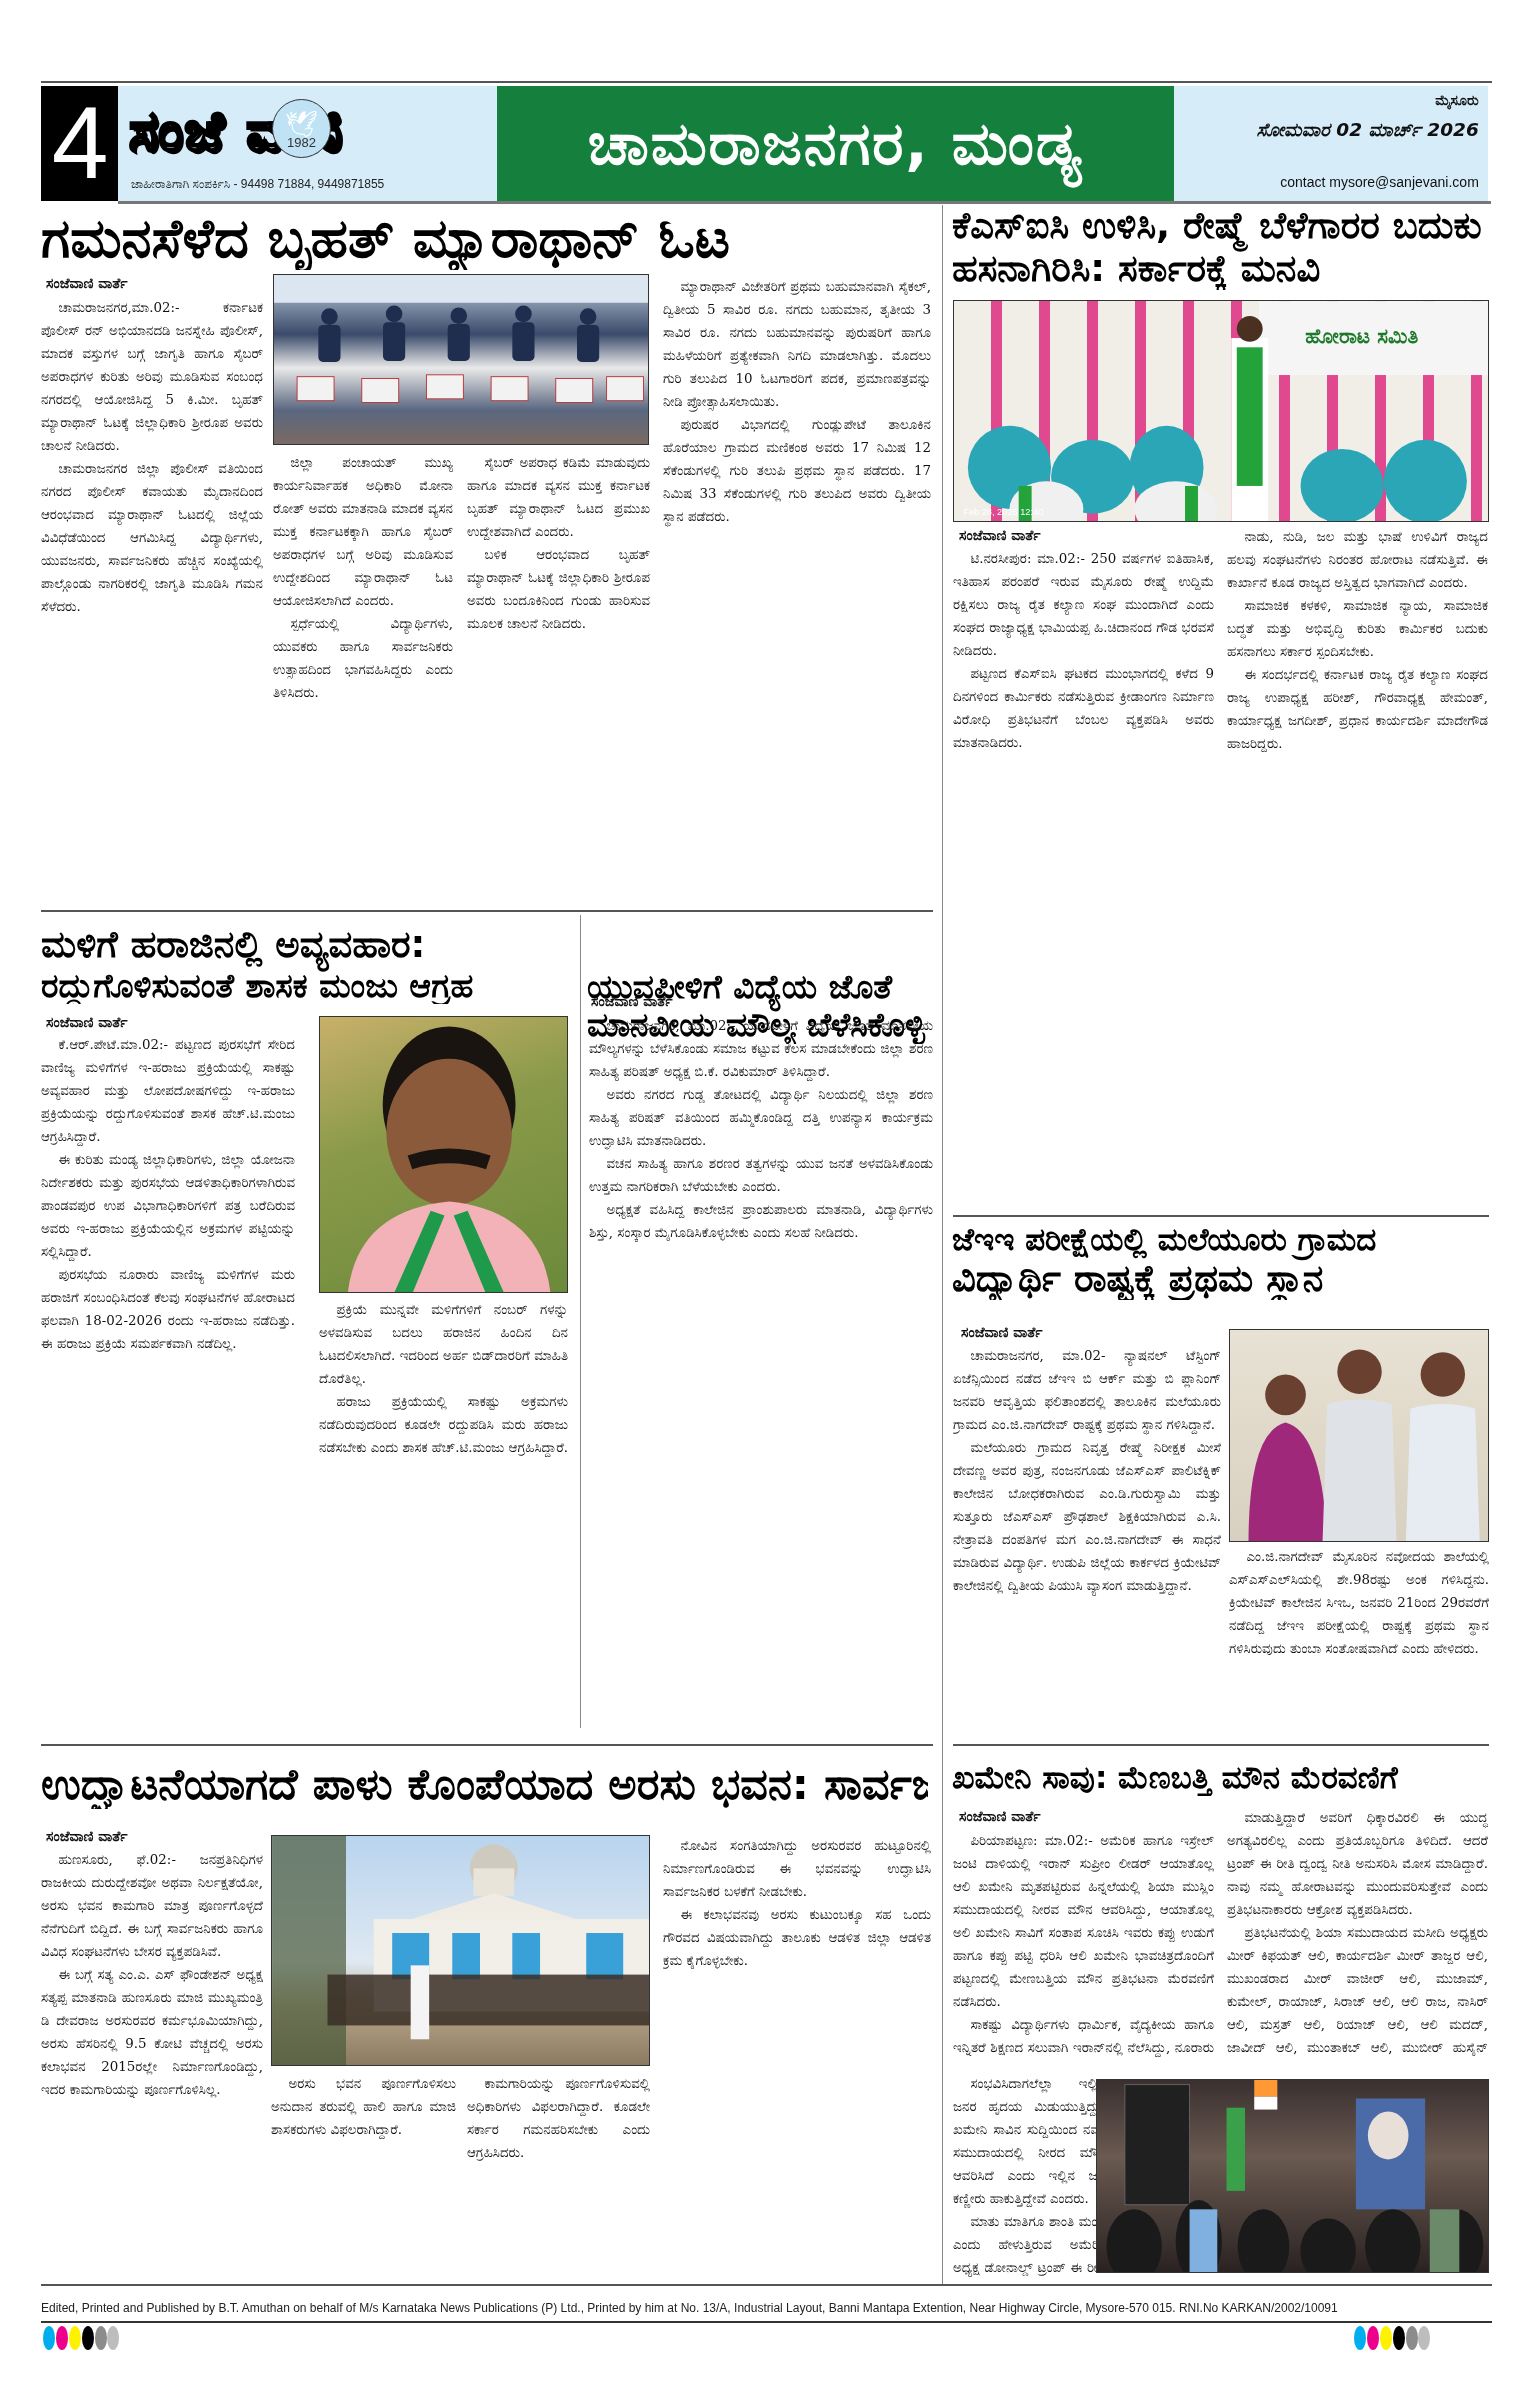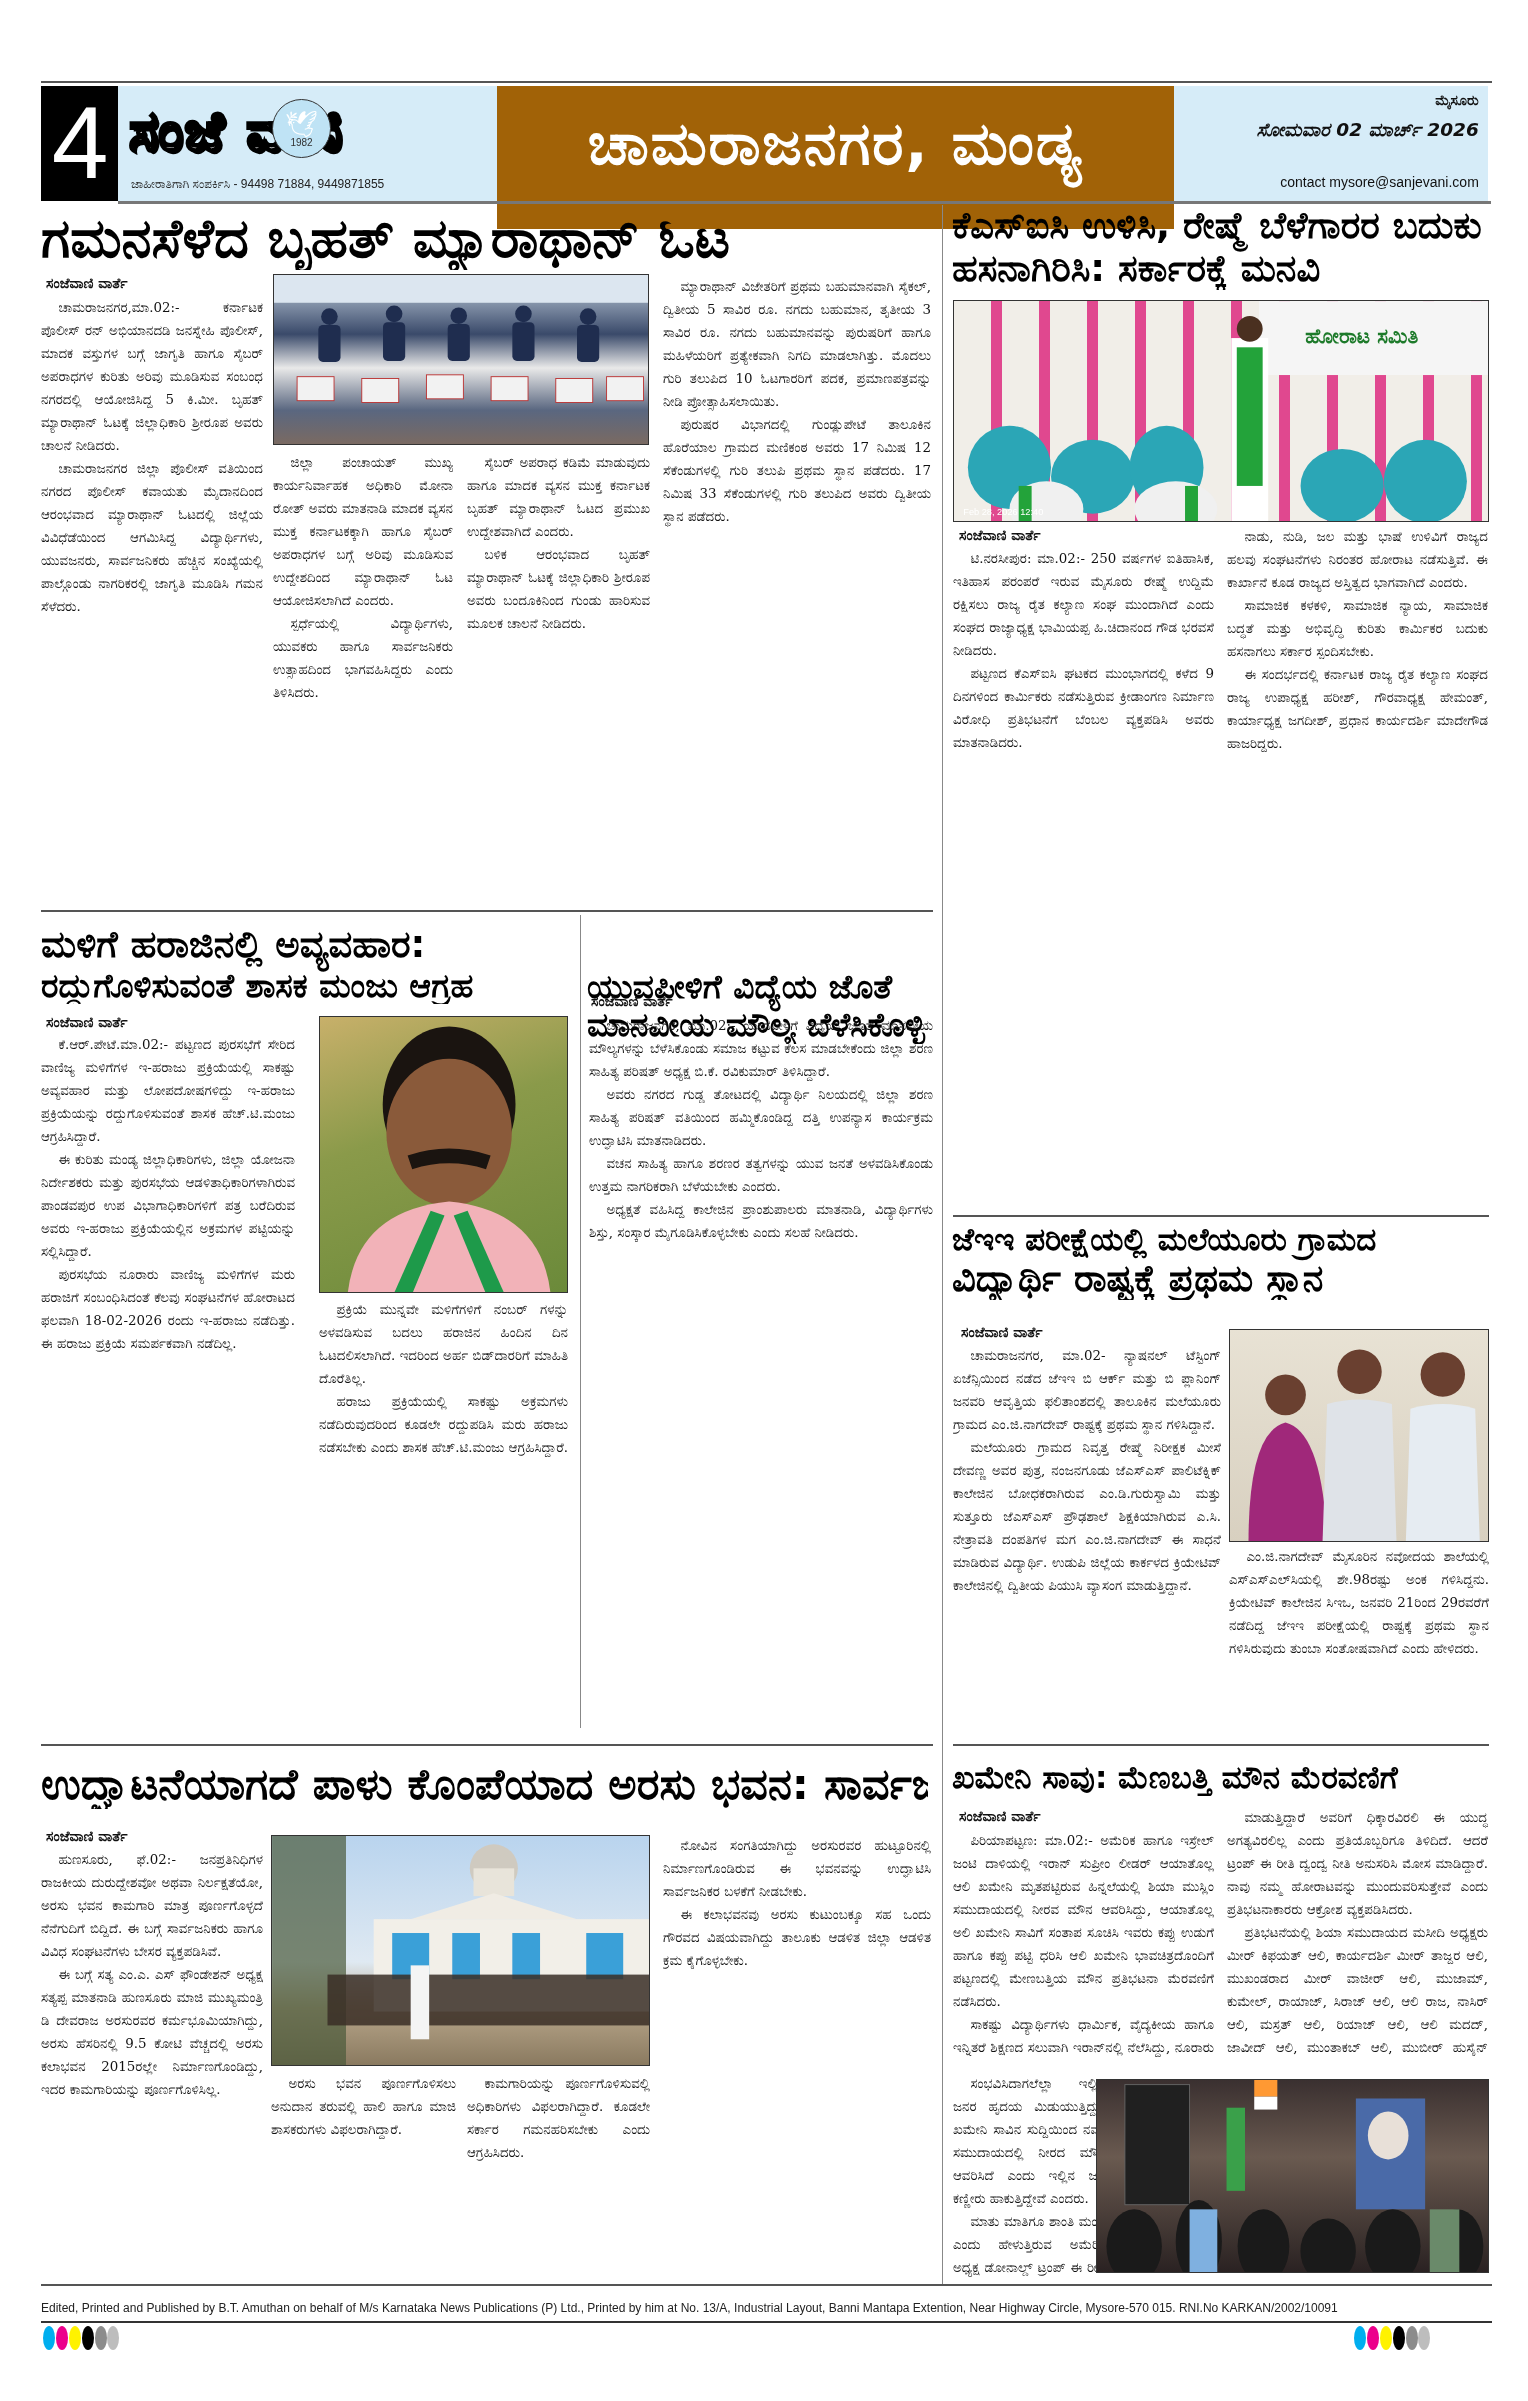--- a/index.html
+++ b/index.html
@@ -12,24 +12,24 @@
               font-family:"Liberation Sans", sans-serif; font-size:102px; line-height:115px;
               text-align:center; font-weight:300; }
   .logo-box { left:118px; top:86px; width:379px; height:115px; background:#d6ecf8; }
   .logo-text { position:absolute; left:11px; top:3.7px; width:360px; height:81px;
                font-family:"DejaVu Serif", serif; font-weight:bold; font-size:55px; line-height:81px;
                color:#fff; -webkit-text-stroke:2.8px #000; letter-spacing:1.8px; text-shadow:2.8px 2.8px 0 #000;
                white-space:nowrap; overflow:hidden; }
   .logo-emblem { position:absolute; left:154px; top:13px; width:57px; height:57px; border-radius:50%;
                  background:#bfe3f5; border:1.8px solid #333; display:flex; align-items:center; justify-content:center;
                  flex-direction:column; font-size:26px; line-height:28px; color:#fff; }
-  .logo-emblem small { font-size:10px; color:#333; line-height:9.2px; font-family:"Liberation Sans", sans-serif; }
+  .logo-emblem small { font-size:13px; color:#333; line-height:9.2px; font-family:"Liberation Sans", sans-serif; }
   .logo-contact { position:absolute; left:13px; top:91px; font-family:"Liberation Sans", sans-serif;
                   font-size:12px; color:#222; white-space:nowrap; }
-  .section-box { left:497px; top:86px; width:677px; height:143px; background:#a16207; color:#fff;
+  .section-box { left:497px; top:86px; width:677px; height:115px; background:#15803d; color:#fff;
                  font-family:"DejaVu Sans", sans-serif; font-weight:bold; font-size:59px; line-height:115px;
                  text-align:center; letter-spacing:1.8px; white-space:nowrap; }
   .date-box { left:1174px; top:86px; width:314px; height:115px; background:#d6ecf8; }
   .date-city { position:absolute; right:9.2px; top:5.5px; font-family:"DejaVu Sans", sans-serif; font-weight:bold; font-size:14px; }
   .date-text { position:absolute; right:9.2px; top:33px; font-family:"DejaVu Sans", sans-serif; font-weight:bold; font-size:18.5px; white-space:nowrap;font-style:italic; }
   .date-contact { position:absolute; right:9.2px; top:88px; font-family:"Liberation Sans", sans-serif; font-size:14px; white-space:nowrap; }
 
   .rule { background:#555; height:1.8px; }
   .vrule { background:#888; width:0.9px; }
 

